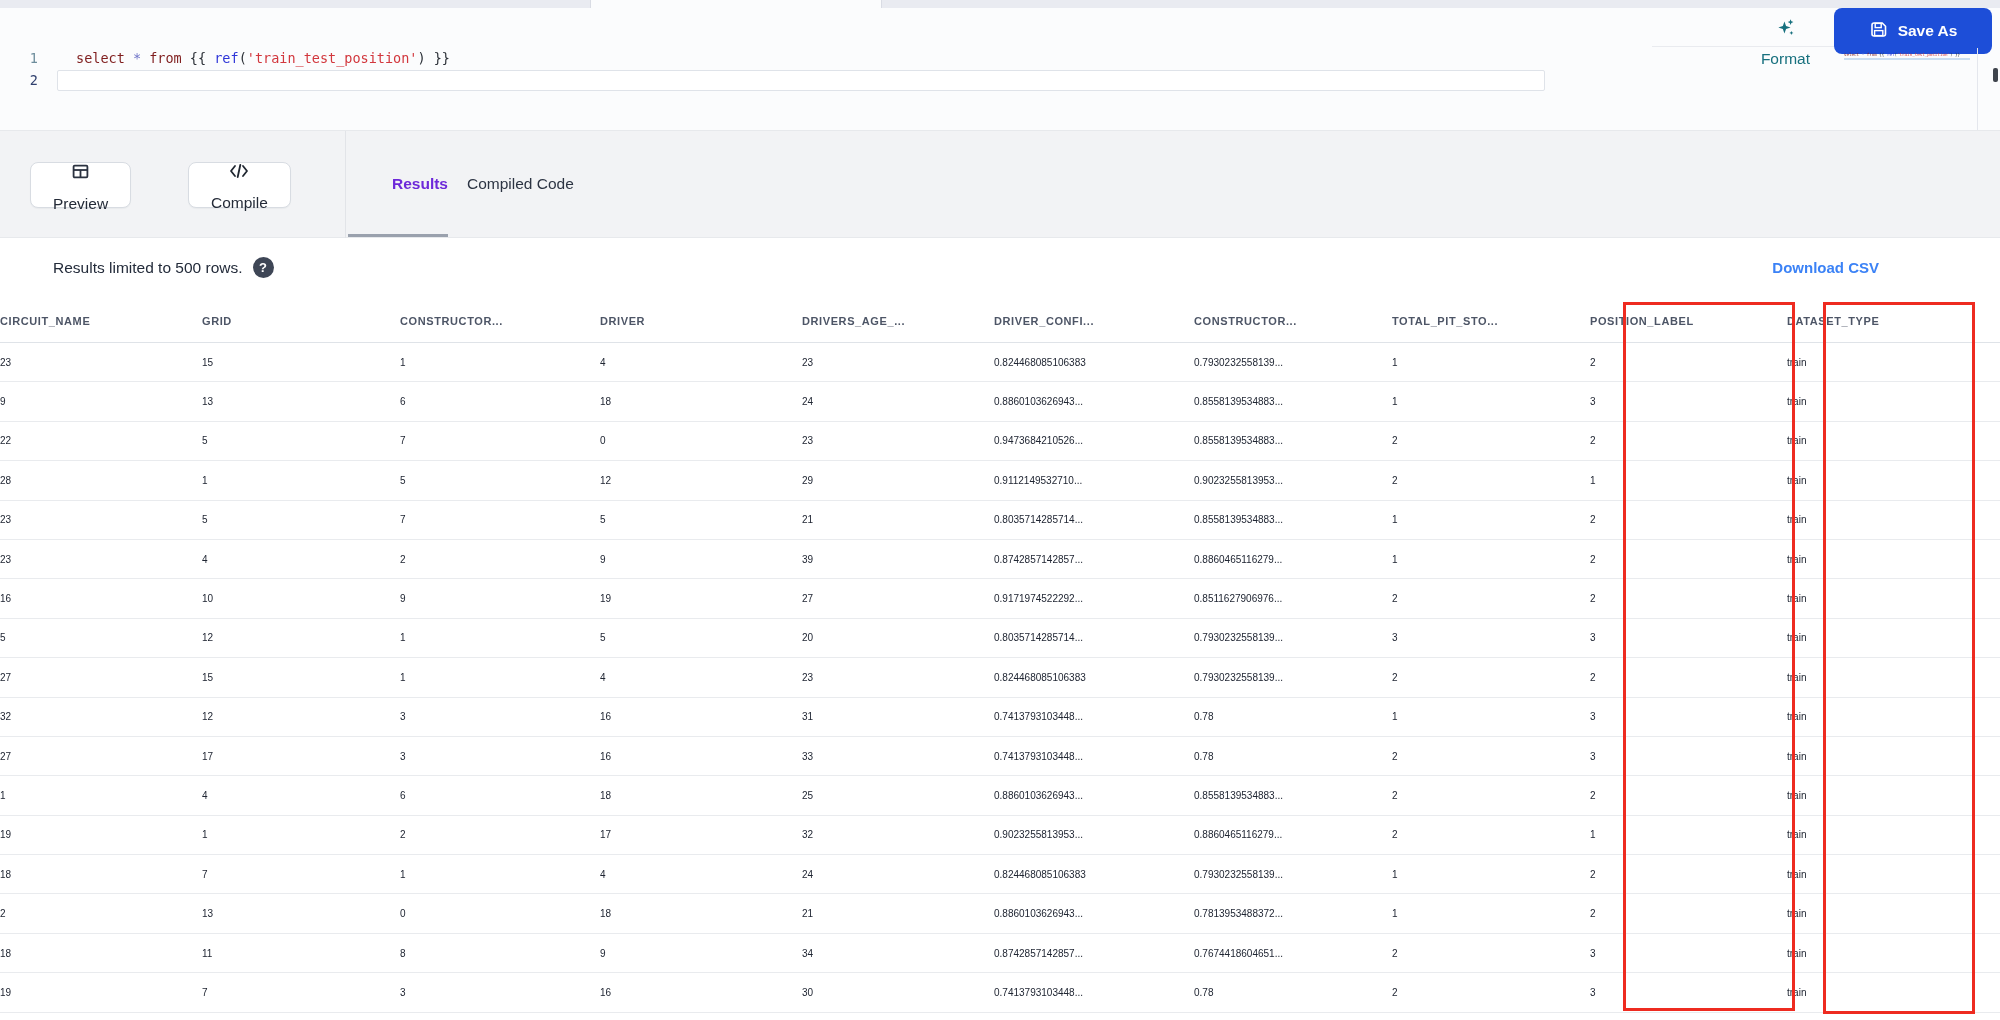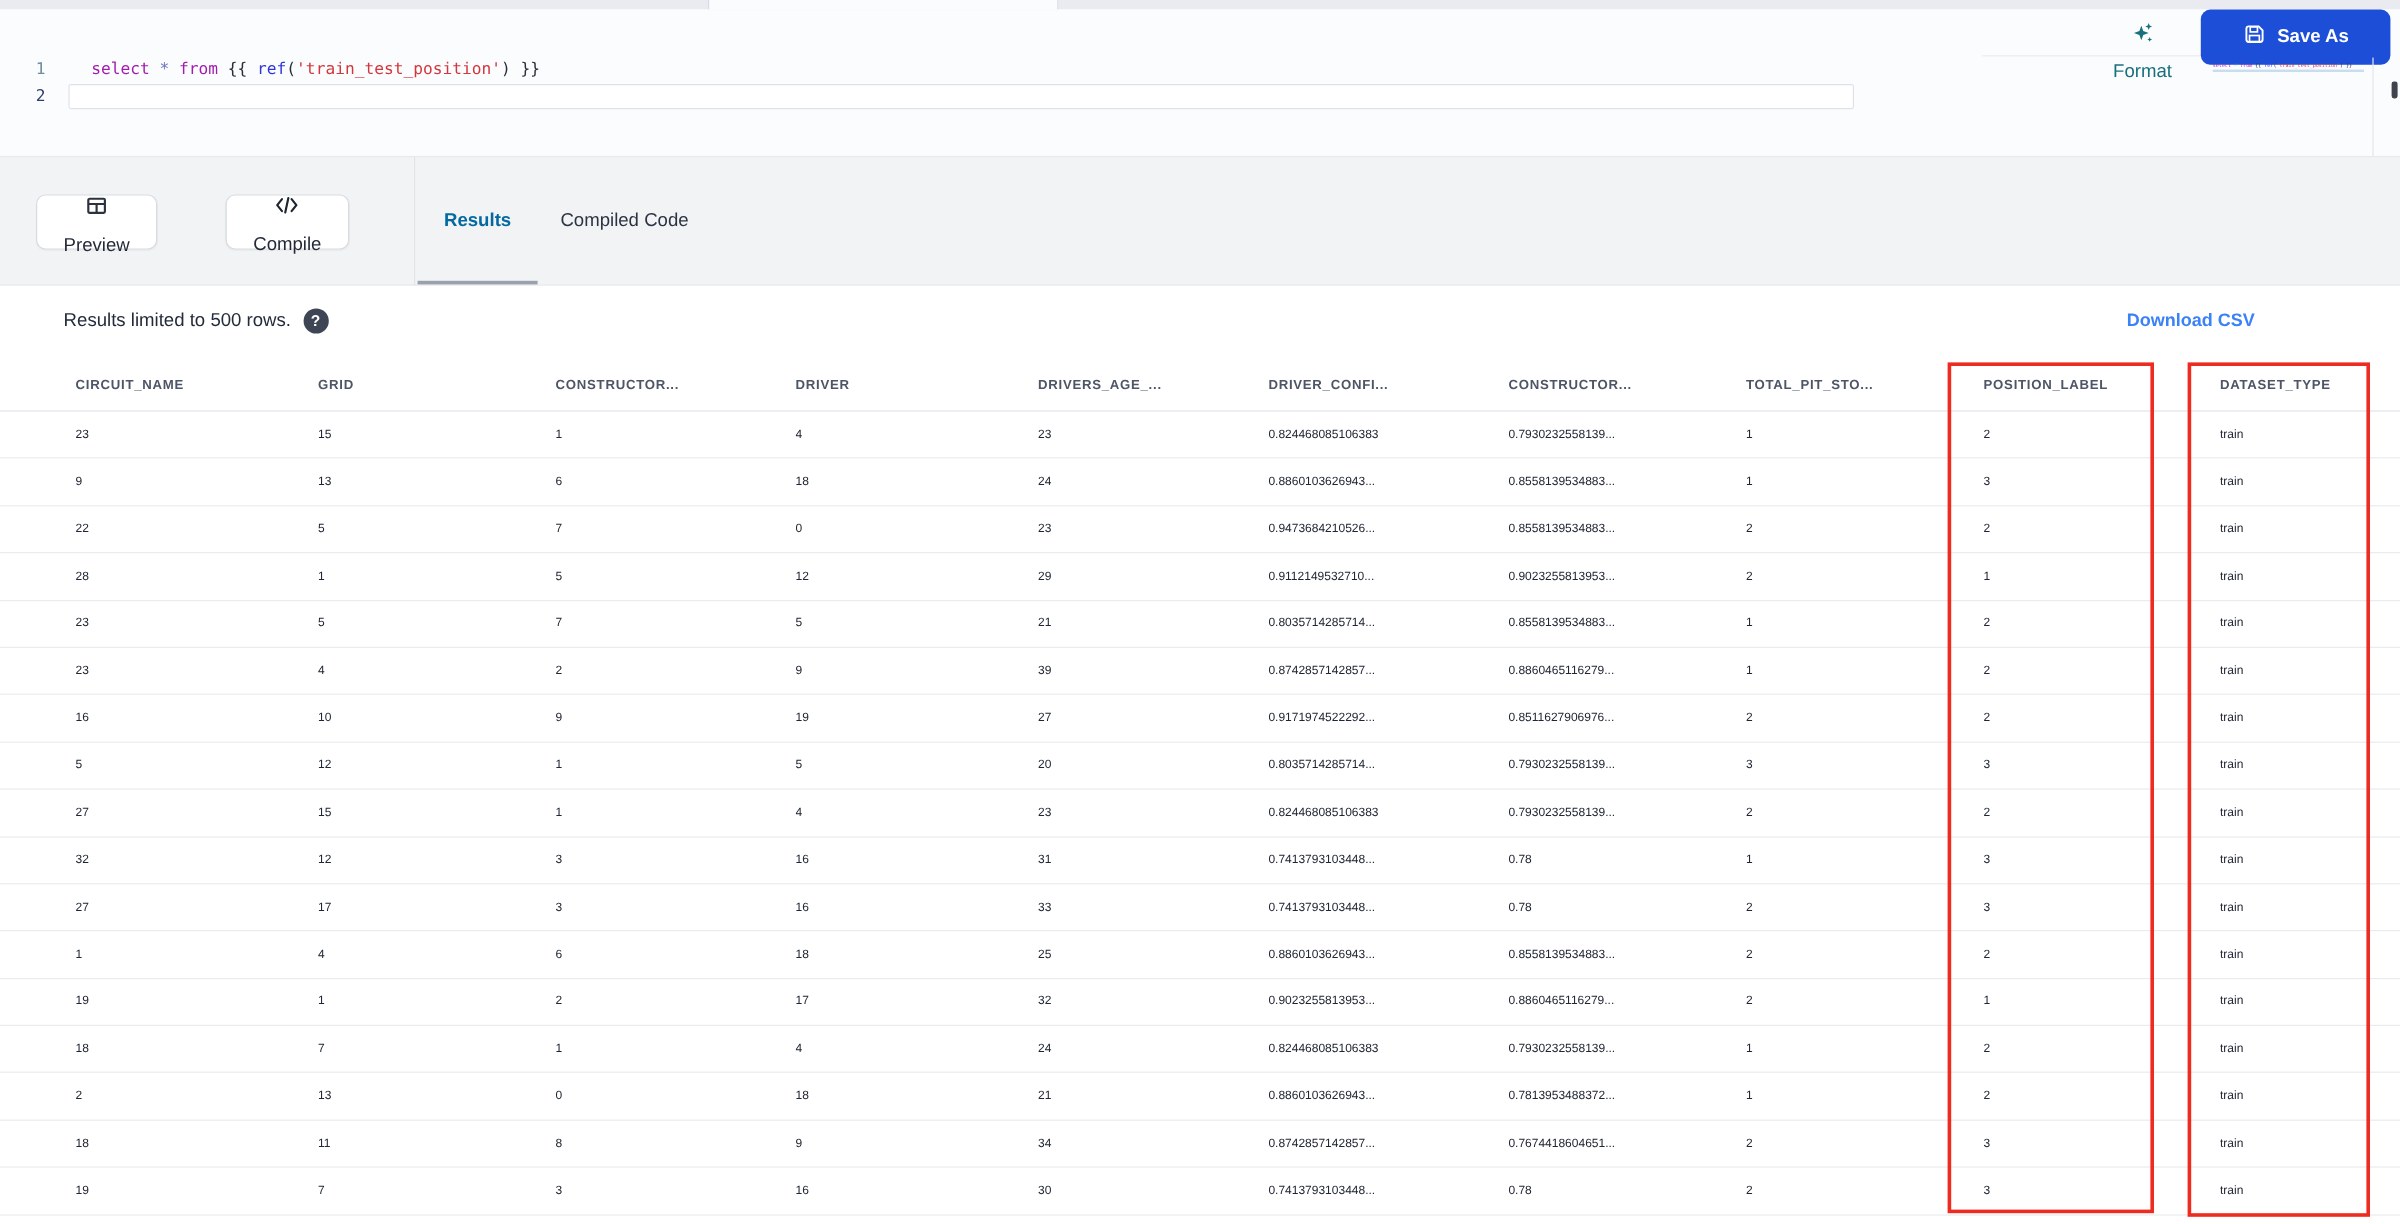--- a/index.html
+++ b/index.html
@@ -14,21 +14,21 @@
   .tab-active { position:absolute; left:590px; top:0; width:292px; height:8px; background:#fbfcfd;
                 border-left:1px solid #d9dce4; border-right:1px solid #d9dce4; }
 
   
   .editor { position:absolute; left:0; top:8px; width:2000px; height:122px; background:#fbfcfd; }
   .ed-row { position:absolute; left:0; height:20px; line-height:20px; width:1600px;
             font-family:"DejaVu Sans Mono", monospace; font-size:13.5px; }
   .ln { position:absolute; left:0; width:38px; text-align:right; color:#6d8d9c; }
   .ln-active { color:#30406e; }
   .code { position:absolute; left:76px; white-space:pre; }
-  .tok-kw   { color:#a21caf; }
+  .tok-kw   { color:#7f1d1d; }
   .tok-op   { color:#6f74c8; }
   .tok-punc { color:#2b3037; }
   .tok-fn   { color:#2f36d8; }
   .tok-str  { color:#d2373d; }
   .tok-plain{ color:#2b3037; }
   .active-line-box { position:absolute; left:57px; top:0; width:1488px; height:21px;
                      background:#ffffff; border:1px solid #dfe3e9; border-radius:2px; }
 
   .ed-topline { position:absolute; left:1652px; top:38px; width:286px; height:1px; background:#e9ebef; }
   .btn-format { position:absolute; right:190px; top:10px; display:flex; align-items:center; gap:9px;
@@ -50,37 +50,37 @@
   .toolbar { position:absolute; left:0; top:130px; width:2000px; height:108px; background:#f2f3f5;
              border-top:1px solid #e7e9ec; border-bottom:1px solid #e7e9ec; }
   .tb-btn { position:absolute; top:31px; height:46px; background:#ffffff; border:1px solid #d8dce2;
             border-radius:8px; display:flex; align-items:center; gap:11px; padding:0 22px;
             font-size:15.5px; color:#242b38; font-family:"Liberation Sans", sans-serif; cursor:pointer;
             box-shadow:0 1px 1px rgba(30,40,60,0.04);flex-direction:column; }
   .tb-btn-preview { left:30px; }
   .tb-btn-compile { left:172px;margin-left:16px; }
   .tb-divider { position:absolute; left:345px; top:0; width:1px; height:107px; background:#e2e4e8; }
   .tab { position:absolute; top:44px; font-size:15.5px; cursor:pointer; }
-  .tab-results { left:348px; width:100px; text-align:center; color:#0369a1; font-weight:bold; font-weight:600; }
+  .tab-results { left:348px; width:100px; text-align:right; color:#6d28d9; font-weight:bold; font-weight:600; }
   .tab-compiled { left:467px; color:#2c3443; }
   .tab-underline { position:absolute; left:348px; top:103px; width:100px; height:3px; background:#9aa1ad; }
 
   
   .results-bar { position:absolute; left:0; top:239px; width:1844px; height:61px; background:#ffffff;margin-left:43px; }
   .results-info { position:absolute; left:10px; top:18px; display:flex; align-items:center; gap:10px;
                   font-size:15.5px; color:#232b3a; }
   .help-icon { display:inline-flex; width:21px; height:21px; border-radius:50%; background:#3e4656;
                color:#ffffff; font-size:13px; font-weight:bold; align-items:center; justify-content:center;
                cursor:pointer; }
   .download-link { position:absolute; right:8px; top:20px; color:#17707e; font-size:15px; cursor:pointer; }
 
   
   .table-wrap { position:absolute; left:0; top:300px; width:2000px; }
   .t-grid { display:grid; grid-template-columns:202px 198px 200px 202px 192px 200px 198px 198px 197px 1fr;
-            padding-left:63px; align-items:center; }
+            align-items:center; }
   .t-head { height:43px; border-bottom:1px solid #dfe3e8; font-size:11px; font-weight:bold;
             letter-spacing:0.6px; color:#4d5566; }
   .t-row { height:39.4px; border-bottom:1px solid #e9ebee; font-size:10px; color:#202633; }
   .t-cell { overflow:hidden; white-space:nowrap; text-overflow:ellipsis; padding-right:8px; }
 
   
   .red-box { position:absolute; border:3px solid #ee2b20; pointer-events:none; }
   .red-box-1 { left:1623px; top:302px; width:172px; height:709px; }
   .red-box-2 { left:1823px; top:302px; width:152px; height:712px; }
 

